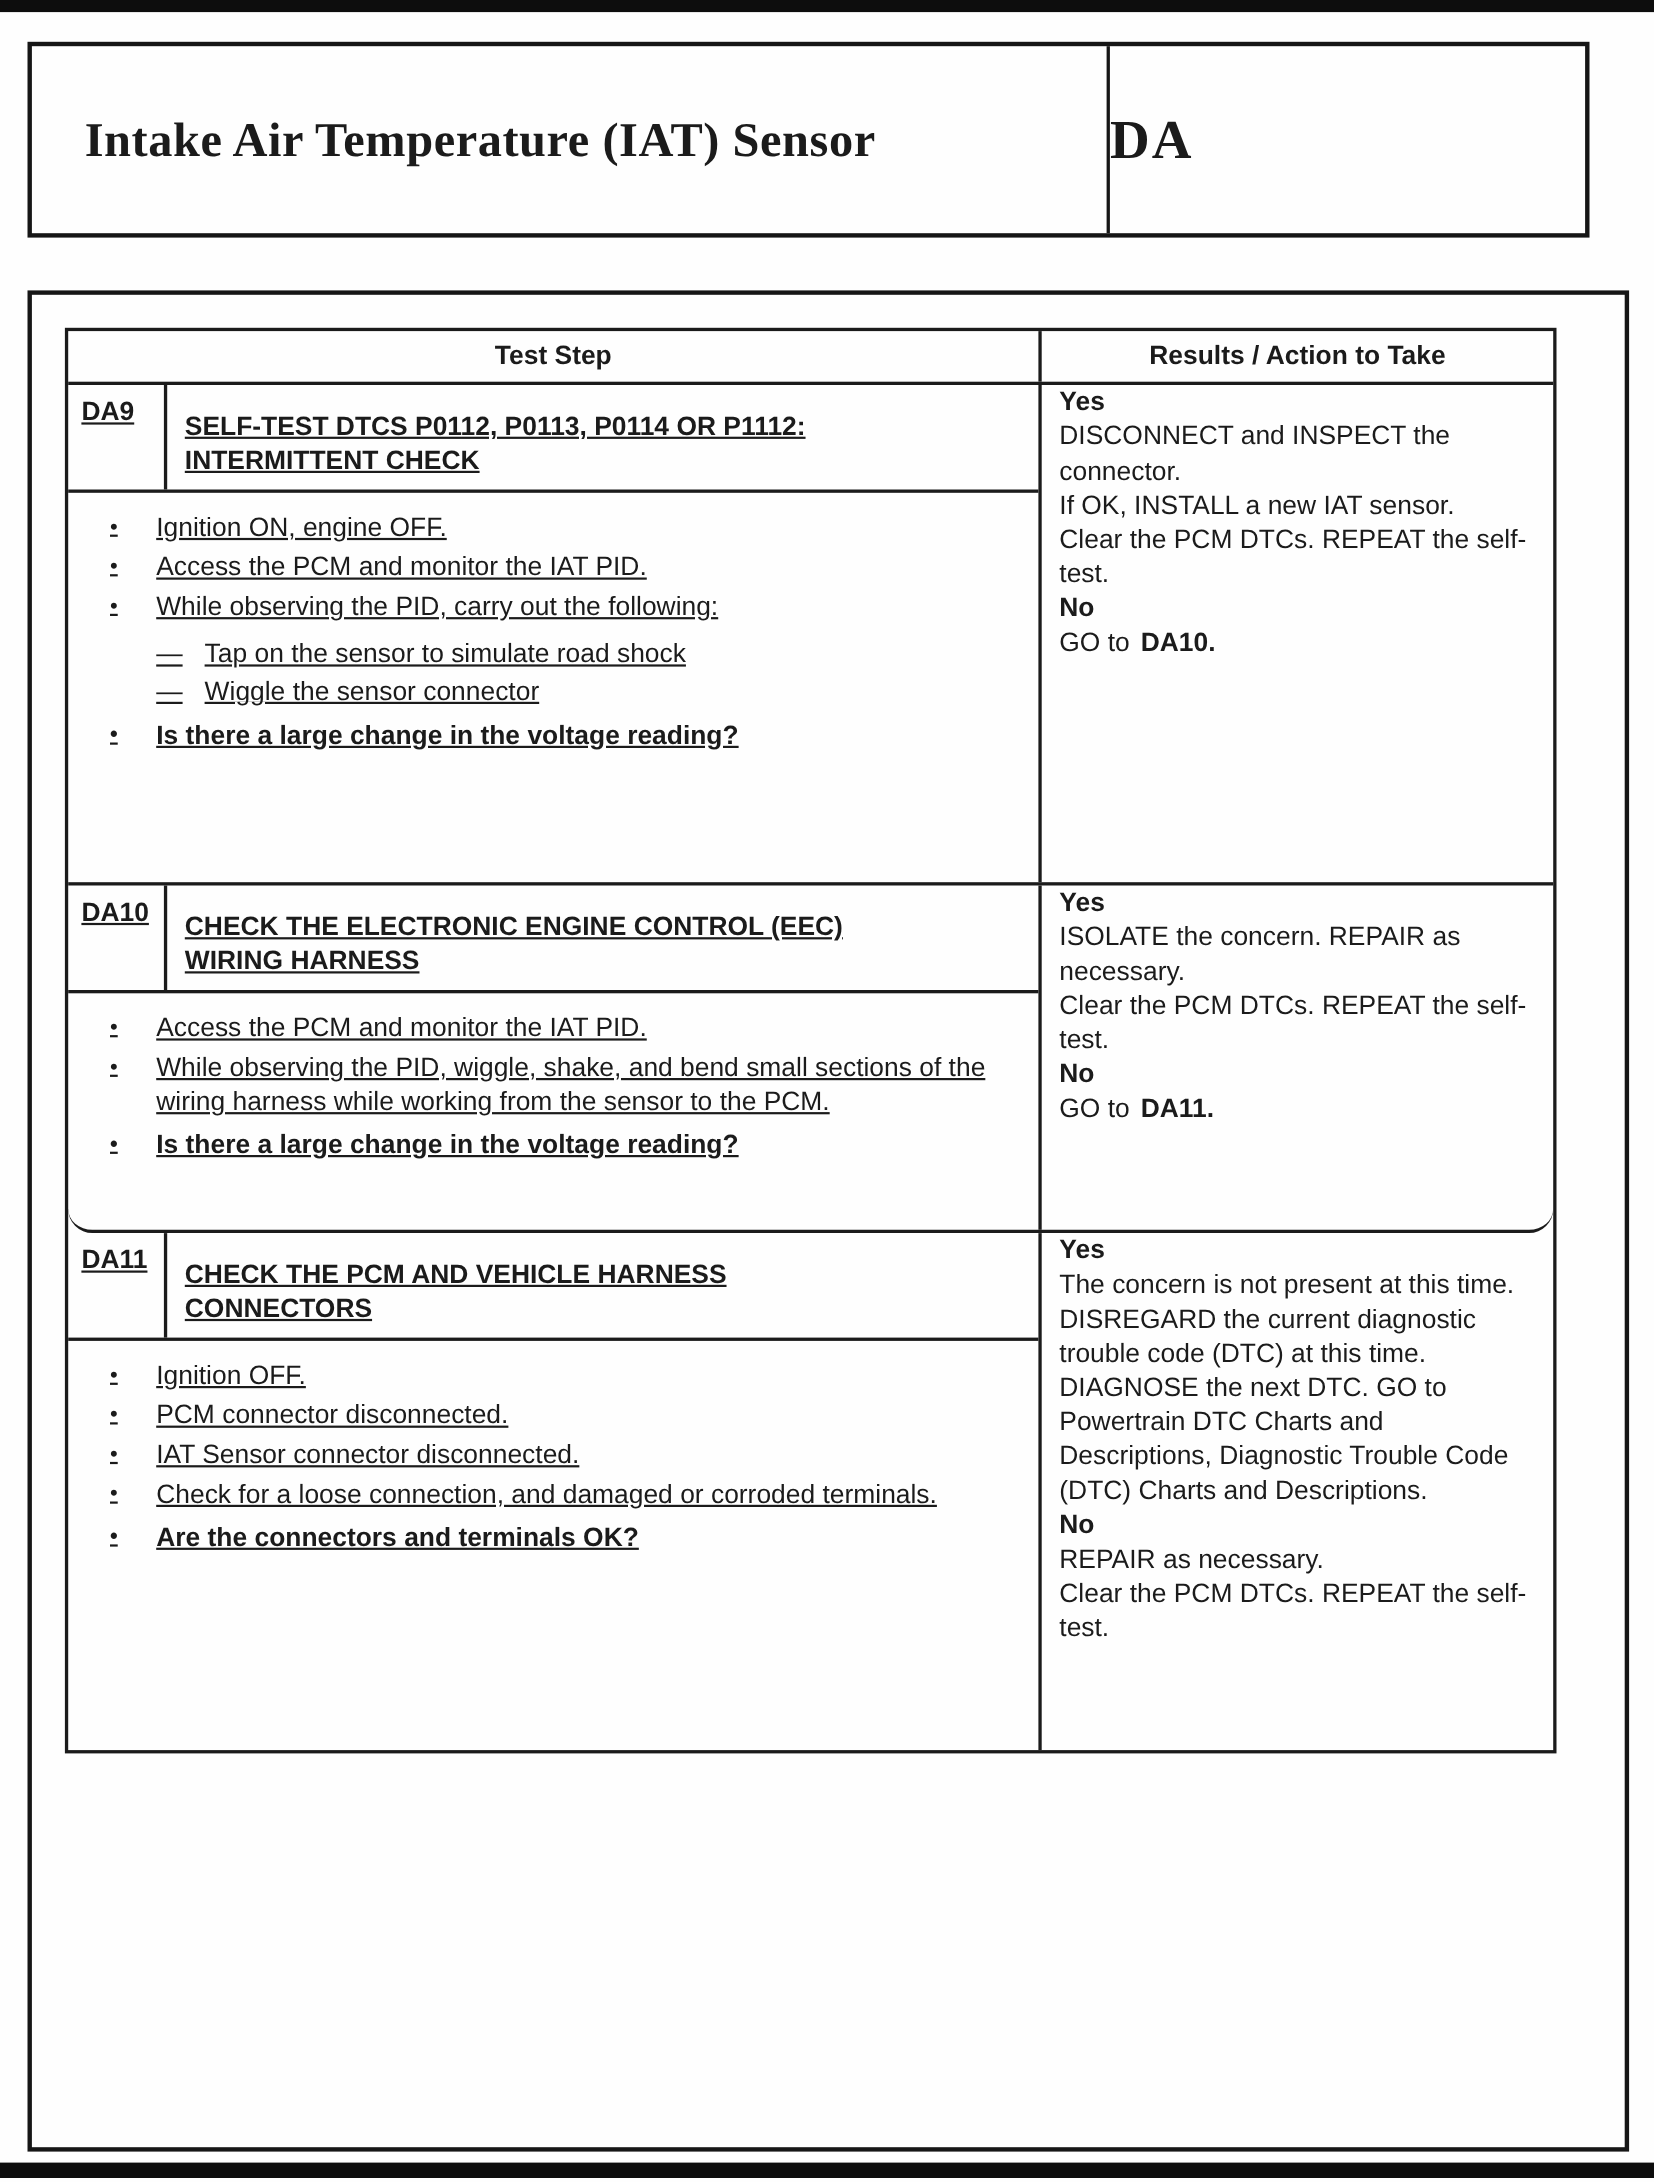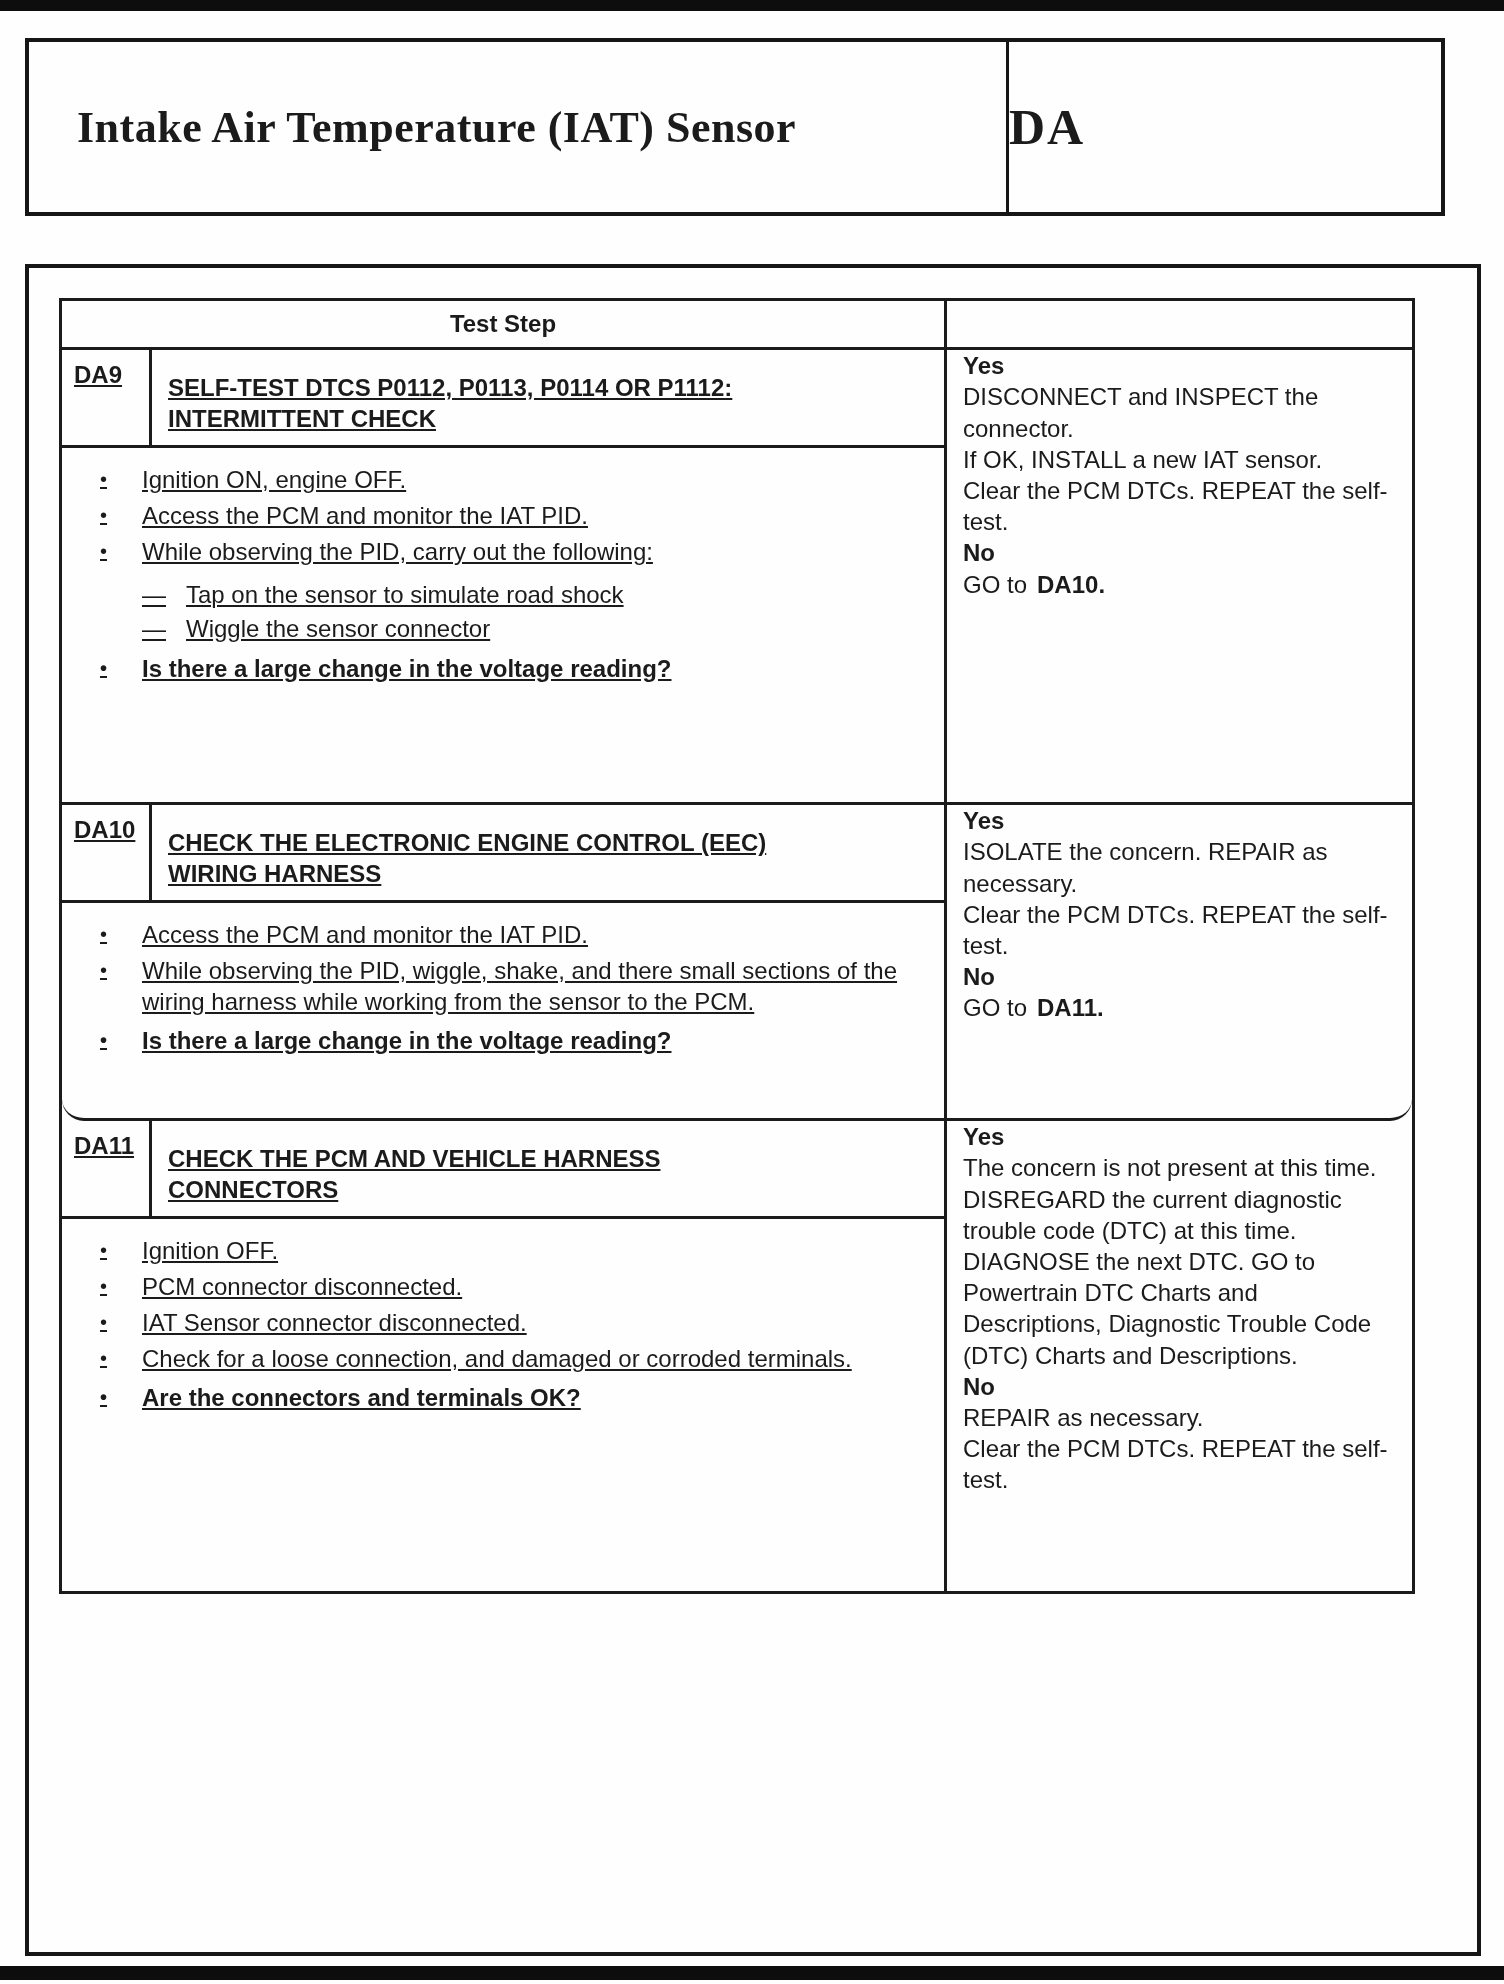--- a/index.html
+++ b/index.html
@@ -124,20 +124,21 @@
     <div class="header-code-cell">
       <div class="header-code">DA</div>
     </div>
   </div>
 
   <div class="content-box">
     <div class="diagnostic-table">
 
       <div class="table-header">
         <div class="th-left">Test Step</div>
+        <div class="th-right">Results / Action to Take</div>
       </div>
 
       <div class="t-row row-da9">
         <div class="t-left">
           <div class="row-head">
             <div class="row-id">DA9</div>
             <div class="row-title">SELF-TEST DTCS P0112, P0113, P0114 OR P1112:
 INTERMITTENT CHECK</div>
           </div>
           <div class="row-steps">
@@ -184,21 +185,21 @@
             <div class="row-title">CHECK THE ELECTRONIC ENGINE CONTROL (EEC)
 WIRING HARNESS</div>
           </div>
           <div class="row-steps">
             <div class="step">
               <span class="step-marker">•</span>
               <span>Access the PCM and monitor the IAT PID.</span>
             </div>
             <div class="step">
               <span class="step-marker">•</span>
-              <span>While observing the PID, wiggle, shake, and there small sections of the wiring harness while working from the sensor to the PCM.</span>
+              <span>While observing the PID, wiggle, shake, and bend small sections of the wiring harness while working from the sensor to the PCM.</span>
             </div>
             <div class="step question mt8">
               <span class="step-marker">•</span>
               <span>Is there a large change in the voltage reading?</span>
             </div>
           </div>
         </div>
         <div class="t-right">
           <p class="r-label mt70">Yes</p>
           <p>ISOLATE the concern. REPAIR as necessary.</p>

